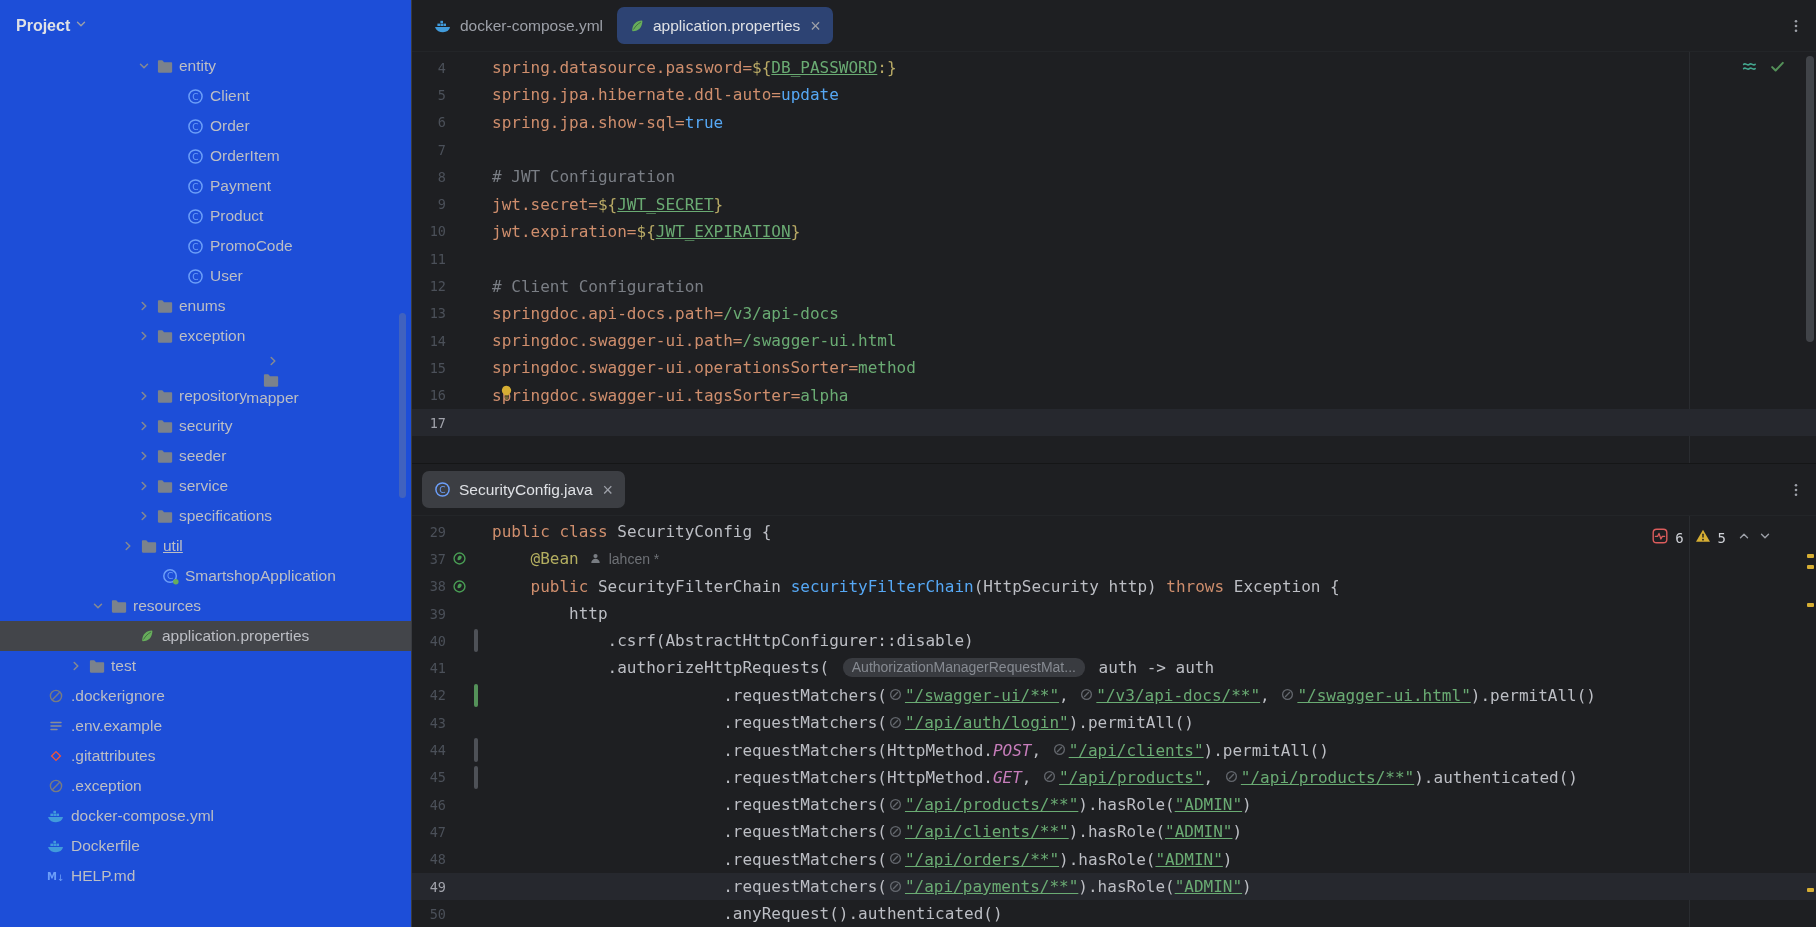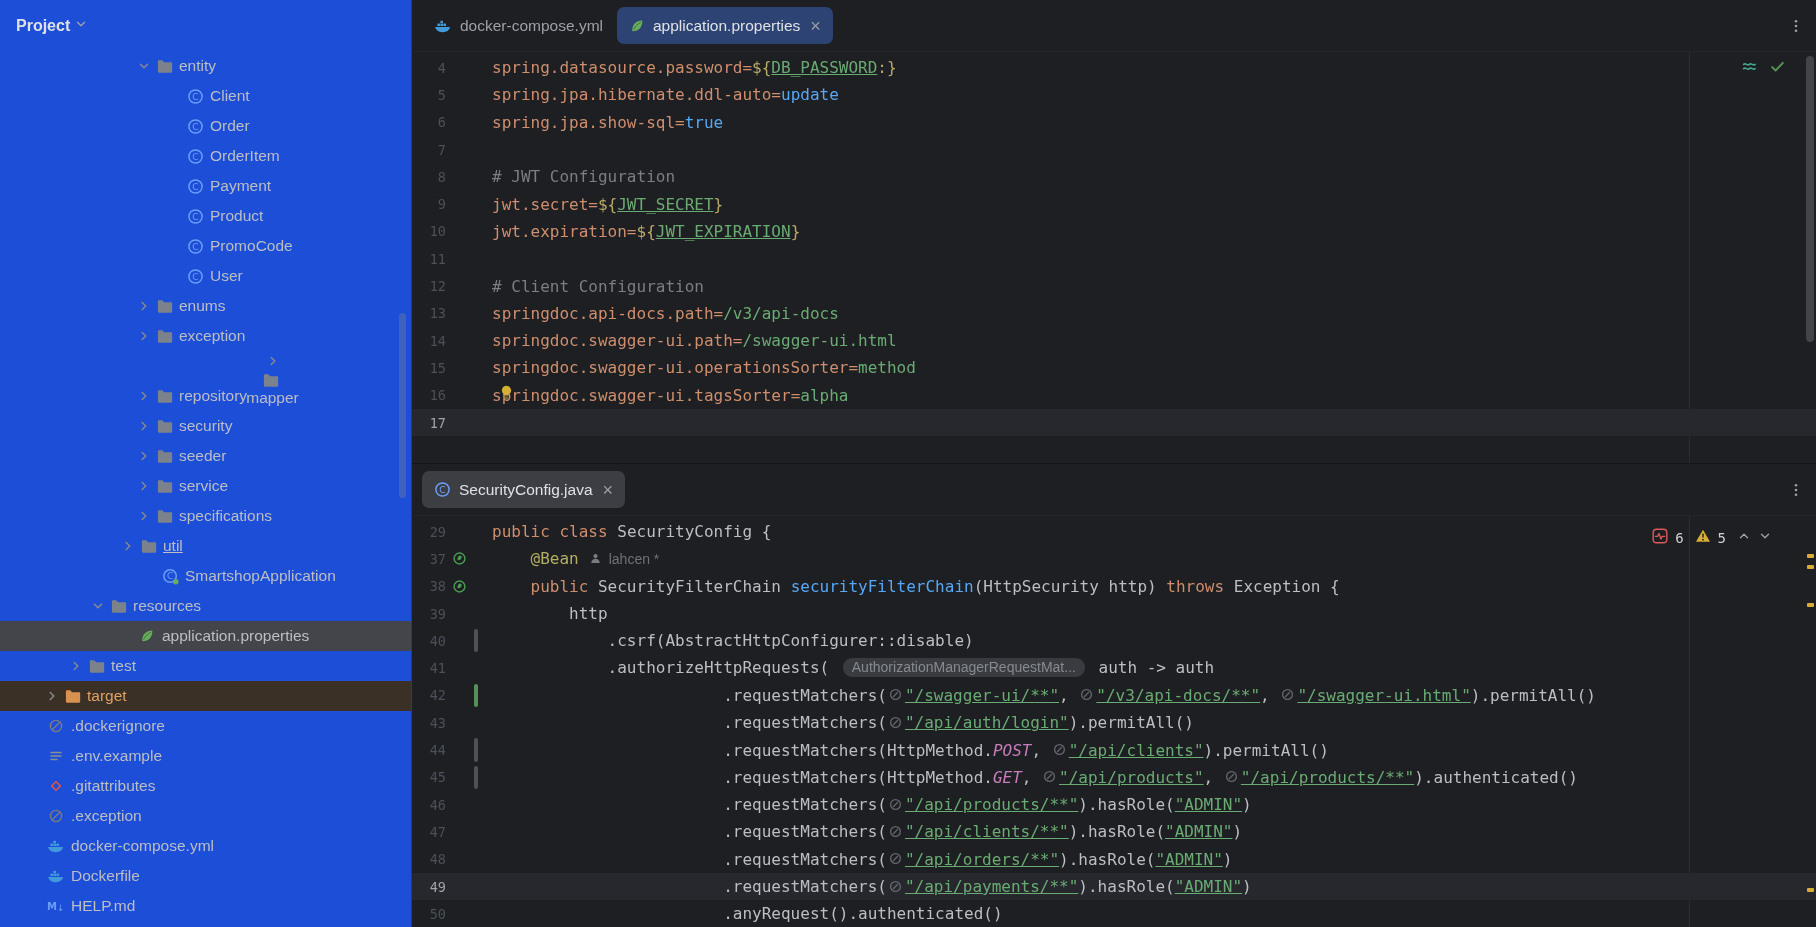--- a/index.html
+++ b/index.html
@@ -316,33 +316,20 @@
             <svg width="16" height="16" viewBox="0 0 16 16">
               <path d="M6.2 4.5l3.6 3.5-3.6 3.5" fill="none" stroke="#868a91" stroke-width="1.5" stroke-linecap="round" stroke-linejoin="round"></path>
             </svg>
           </span>
           <span class="ticon">
             <svg width="17" height="17" viewBox="0 0 16 16">
               <path d="M1.8 3.2c0-.6.4-1 1-1h3.1l1.7 1.9h6.6c.6 0 1 .4 1 1v7.7c0 .6-.4 1-1 1H2.8c-.6 0-1-.4-1-1V3.2z" fill="#7b828c"></path>
             </svg>
           </span>
           <span class="tlabel">test</span>
-        </div>
-        <div class="tree-row excluded" style="padding-left: 42px;">
-          <span class="chev">
-            <svg width="16" height="16" viewBox="0 0 16 16">
-              <path d="M6.2 4.5l3.6 3.5-3.6 3.5" fill="none" stroke="#868a91" stroke-width="1.5" stroke-linecap="round" stroke-linejoin="round"></path>
-            </svg>
-          </span>
-          <span class="ticon">
-            <svg width="17" height="17" viewBox="0 0 16 16">
-              <path d="M1.8 3.2c0-.6.4-1 1-1h3.1l1.7 1.9h6.6c.6 0 1 .4 1 1v7.7c0 .6-.4 1-1 1H2.8c-.6 0-1-.4-1-1V3.2z" fill="#d79150"></path>
-            </svg>
-          </span>
-          <span class="tlabel">target</span>
         </div>
         <div class="tree-row" style="padding-left: 46px;">
           <span class="ticon">
             <svg width="16" height="16" viewBox="0 0 16 16">
               <circle cx="8" cy="8" r="5.6" fill="none" stroke="#787c82" stroke-width="1.4"></circle>
               <path d="M4.3 11.7L11.7 4.3" stroke="#787c82" stroke-width="1.4"></path>
             </svg>
           </span>
           <span class="tlabel">.dockerignore</span>
         </div>

